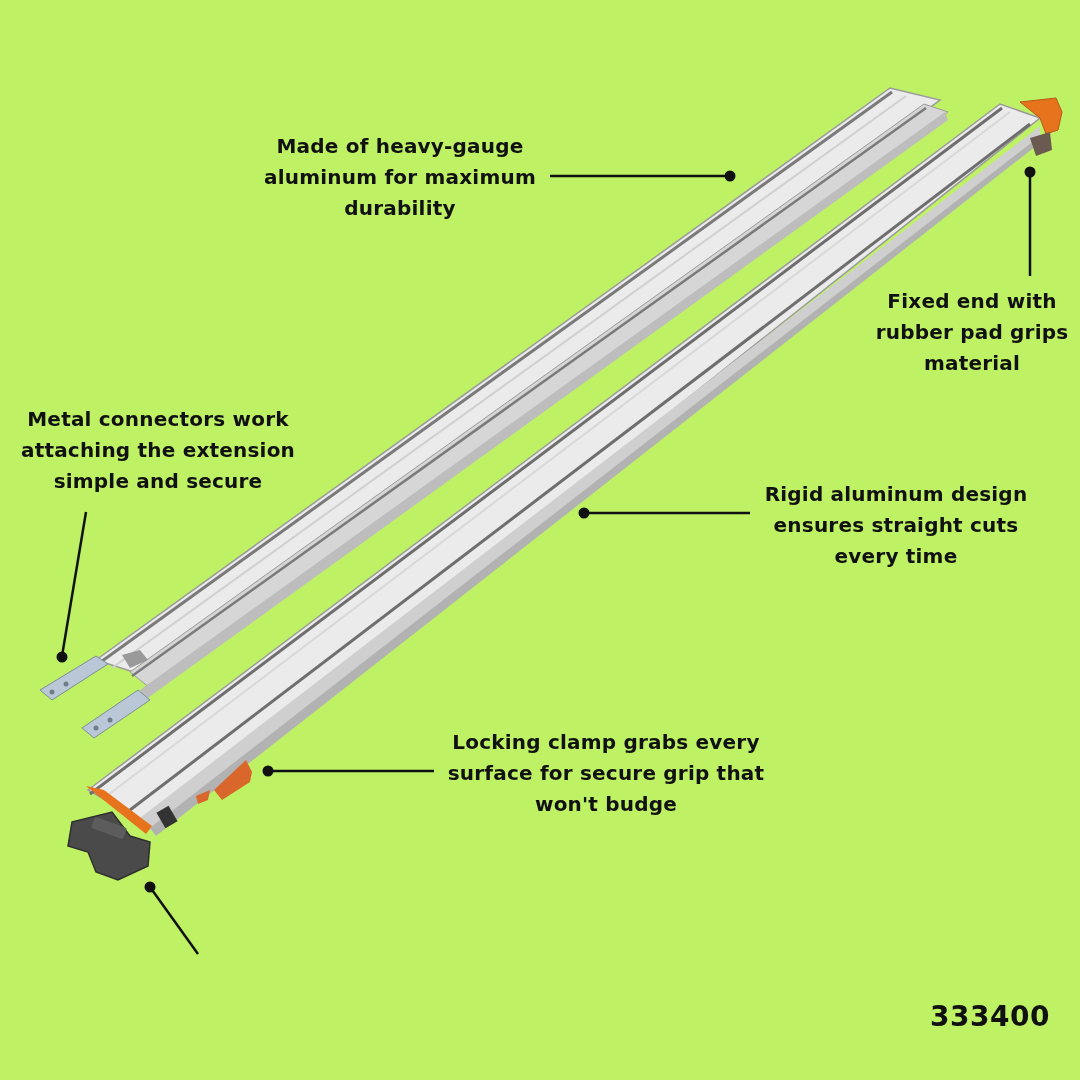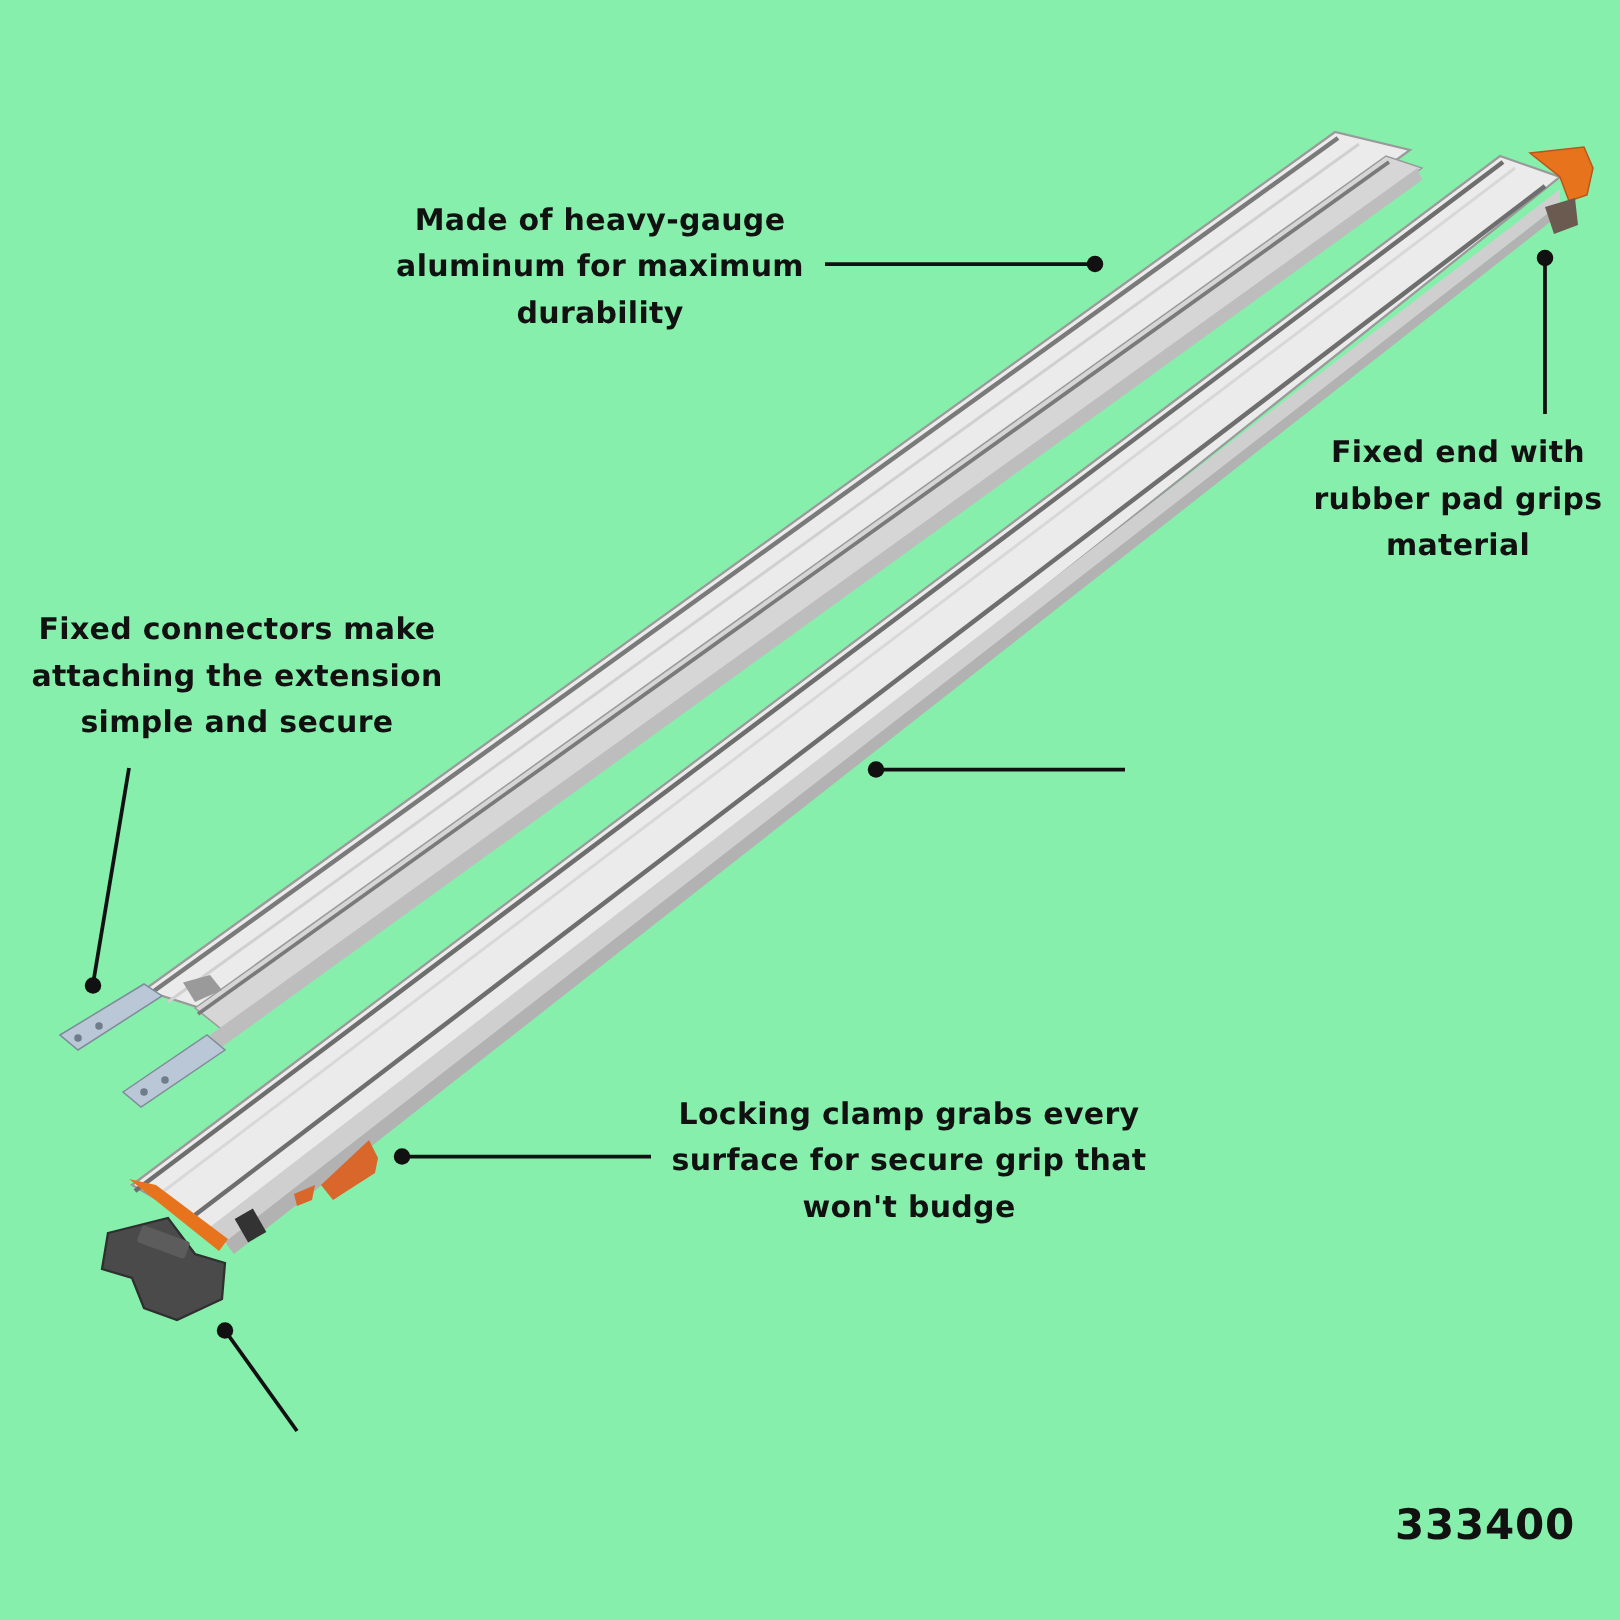--- a/index.html
+++ b/index.html
@@ -1,18 +1,18 @@
 <!DOCTYPE html>
 <html><head>
 <meta charset="utf-8">
 <style>
   html, body { margin: 0; padding: 0; background: #ffffff; }
   #stage {
     position: relative; width: 1080px; height: 1080px; overflow: hidden;
-    background: #86efac; font-family: "DejaVu Sans", "Liberation Sans", sans-serif;
+    background: #bef264; font-family: "DejaVu Sans", "Liberation Sans", sans-serif;
   }
   .product-art { position: absolute; left: 0; top: 0; width: 1080px; height: 1080px; }
   .callout-text {
     position: absolute; margin: 0; color: #111111; font-weight: bold;
     font-size: 20px; line-height: 31px; text-align: center; white-space: pre-line;
     letter-spacing: 0.2px;
   }
   .model-number {
     position: absolute; left: 930px; top: 1000px; width: 120px;
     font-size: 28px; font-weight: bold; color: #111111; text-align: center;
@@ -101,24 +101,27 @@
   </svg>
 
   <p class="callout-text" style="left:250px; top:131px; width:300px;">Made of heavy-gauge
 aluminum for maximum
 durability</p>
 
   <p class="callout-text" style="left:862px; top:286px; width:220px;">Fixed end with
 rubber pad grips
 material</p>
 
-  <p class="callout-text" style="left:10px; top:404px; width:296px;">Fixed connectors make
+  <p class="callout-text" style="left:10px; top:404px; width:296px;">Metal connectors work
 attaching the extension
 simple and secure</p>
 
+  <p class="callout-text" style="left:752px; top:479px; width:288px;">Rigid aluminum design
+ensures straight cuts
+every time</p>
 
   <p class="callout-text" style="left:436px; top:727px; width:340px;">Locking clamp grabs every
 surface for secure grip that
 won't budge</p>
 
 
   <div class="model-number">333400</div>
 </div>
 
 </body></html>

